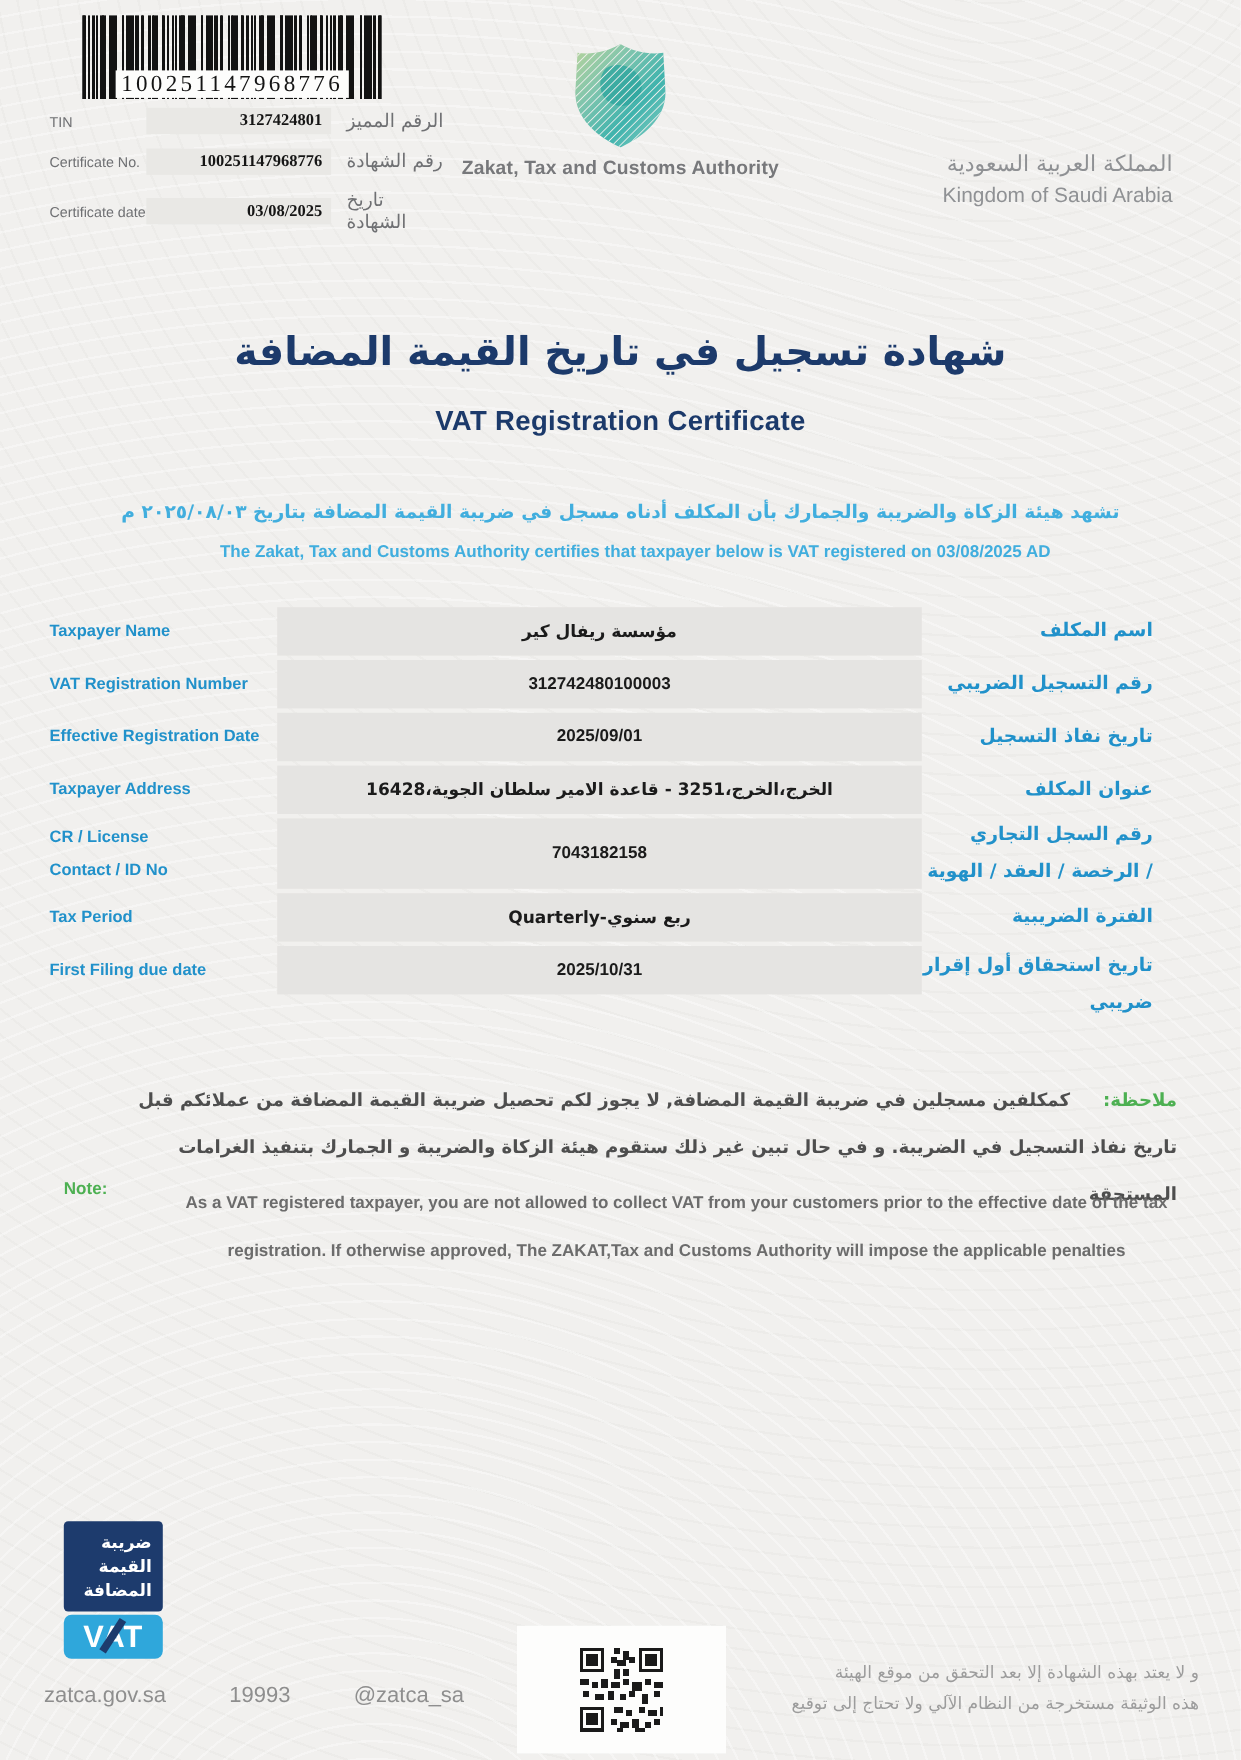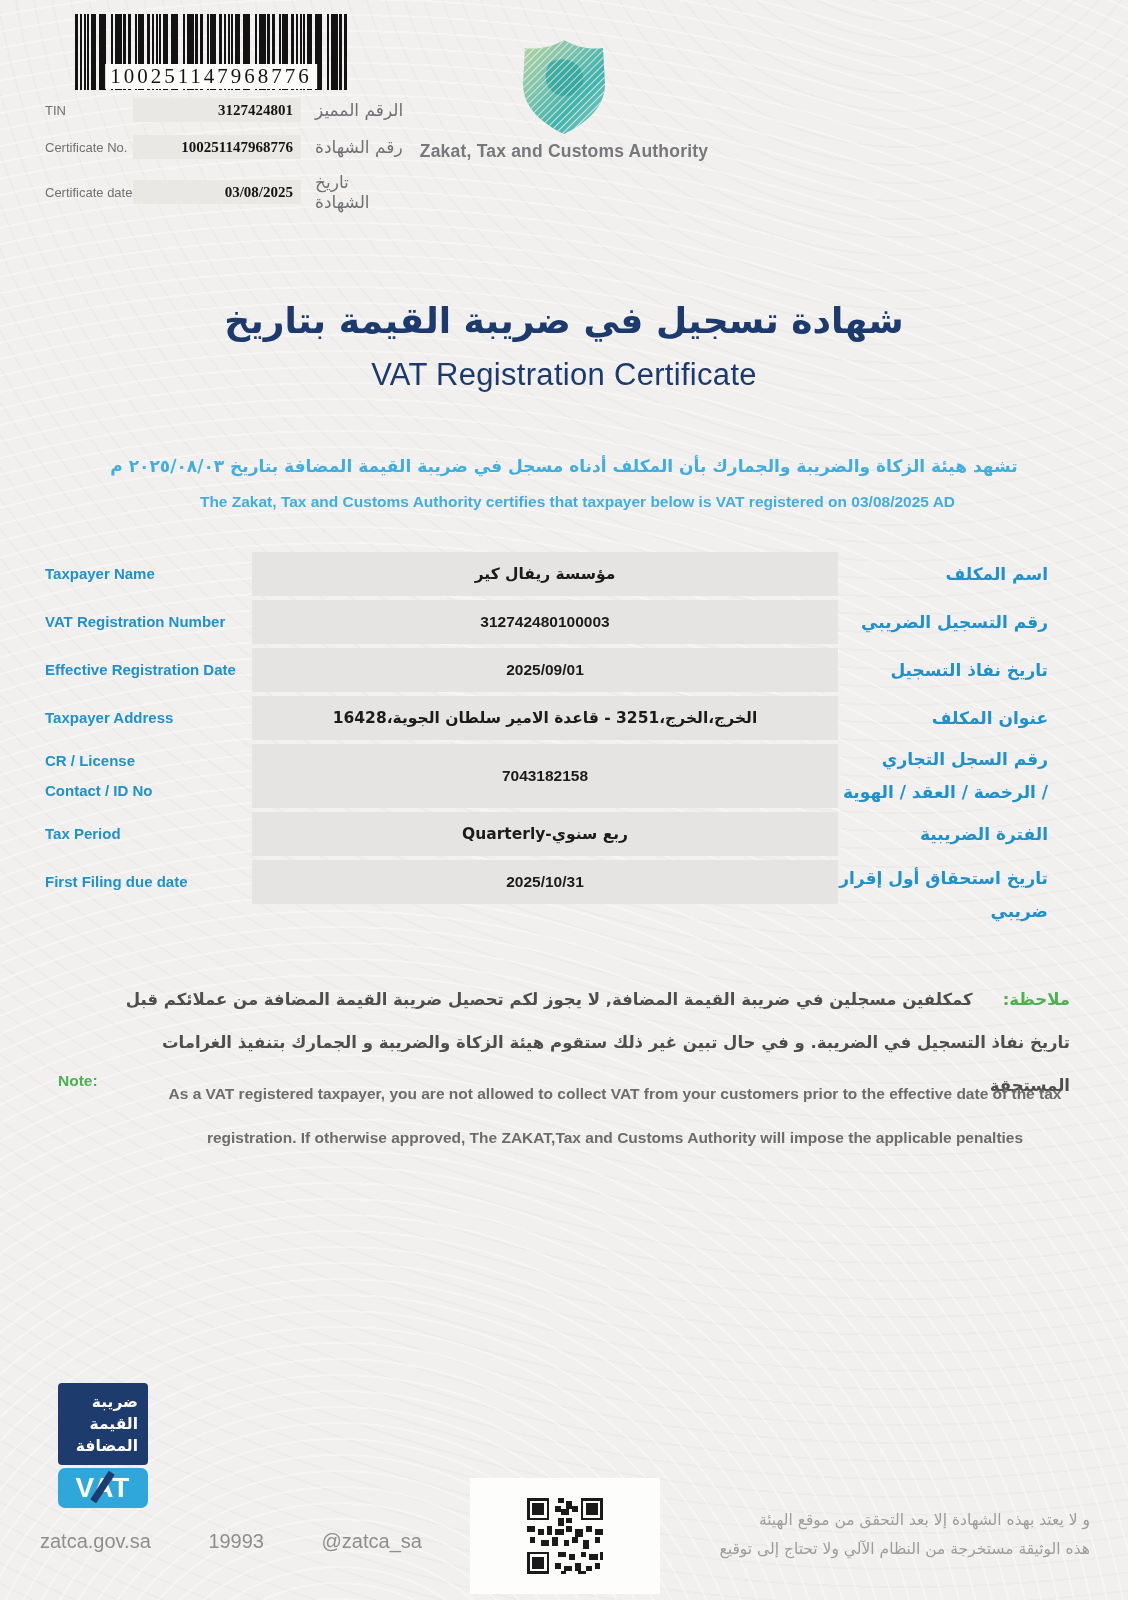--- a/index.html
+++ b/index.html
@@ -42,21 +42,21 @@
   .logo-en { font-weight:bold; font-size:17.5px; margin-top:3px; letter-spacing:.2px; }
 
   
   .kingdom { position:absolute; right:62px; top:136px; text-align:right; color:#8f9194; }
   .kingdom-ar { font-family:"DejaVu Sans", sans-serif; font-size:20px; }
   .kingdom-en { font-size:19px; margin-top:8px; }
 
   
   .title-block { position:absolute; left:0; top:300px; width:100%; text-align:center; color:#1c3a6b; }
   .title-ar { font-family:"DejaVu Sans", sans-serif; font-weight:bold; font-size:36px; }
-  .title-en { font-weight:normal; font-size:31px; margin-top:16px; letter-spacing:.3px; }
+  .title-en { font-weight:bold; font-size:25px; margin-top:28px; letter-spacing:.3px; }
 
   
   .stmt-block { position:absolute; left:0; top:456px; width:100%; text-align:center; color:#41aede; }
   .stmt-ar { font-family:"DejaVu Sans", sans-serif; font-weight:bold; font-size:17px; direction:rtl; }
   .stmt-en { font-weight:bold; font-size:15.5px; margin-top:17px;padding-left:27px; }
 
   
   .fields { position:absolute; left:45px; top:552px; width:1003px; }
   .f-row { position:relative; height:44px; margin-bottom:4px; }
   .f-row.tall { height:64px; }
@@ -139,23 +139,27 @@
           <line x1="0" y1="0" x2="0" y2="5" stroke="#f1f0ee" stroke-width="1.6"></line>
         </pattern>
       </defs>
       <path d="M43 0 C55 7 69 10 82 8 L84 44 C84 68 64 84 43 94 C22 84 2 68 2 44 L4 8 C17 10 31 7 43 0 Z" fill="url(#shg)"></path>
       <path d="M30 22 C40 16 55 20 60 30 C66 42 60 54 48 56 C36 58 26 50 25 40 C24 32 26 26 30 22 Z" fill="#2ba49e" opacity="0.75"></path>
       <path d="M43 0 C55 7 69 10 82 8 L84 44 C84 68 64 84 43 94 C22 84 2 68 2 44 L4 8 C17 10 31 7 43 0 Z" fill="url(#hatch)"></path>
     </svg>
     <div class="logo-en">Zakat, Tax and Customs Authority</div>
   </div>
 
+  <div class="kingdom">
+    <div class="kingdom-ar">المملكة العربية السعودية</div>
+    <div class="kingdom-en">Kingdom of Saudi Arabia</div>
+  </div>
 
   <div class="title-block">
-    <div class="title-ar">شهادة تسجيل في ضريبة القيمة بتاريخ</div>
+    <div class="title-ar">شهادة تسجيل في تاريخ القيمة المضافة</div>
     <div class="title-en">VAT Registration Certificate</div>
   </div>
 
   <div class="stmt-block">
     <div class="stmt-ar">تشهد هيئة الزكاة والضريبة والجمارك بأن المكلف أدناه مسجل في ضريبة القيمة المضافة بتاريخ  ٢٠٢٥/٠٨/٠٣ م</div>
     <div class="stmt-en">The Zakat, Tax and Customs Authority certifies that taxpayer below is VAT registered on 03/08/2025 AD</div>
   </div>
 
   <div class="fields">
 

